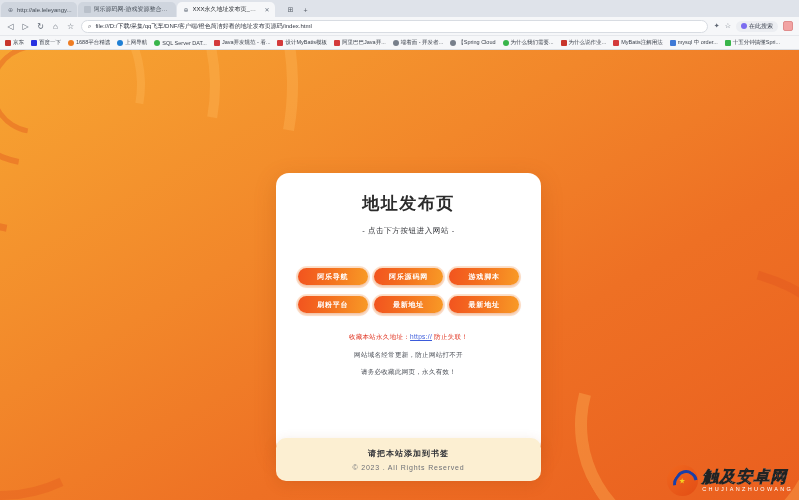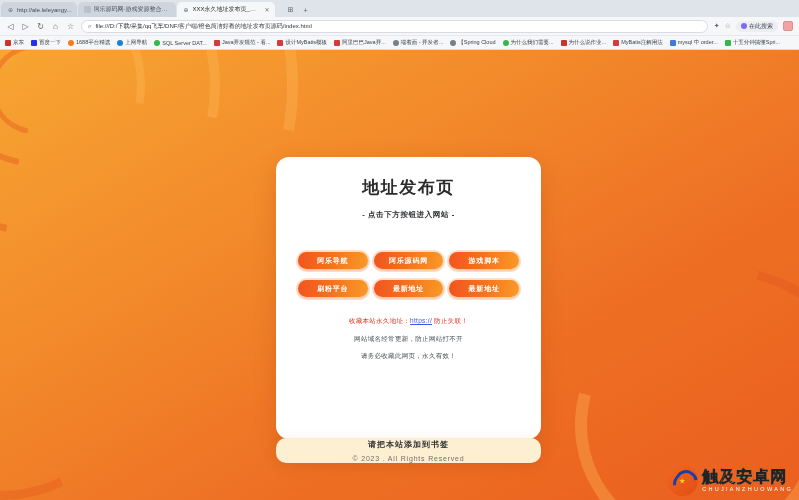--- a/index.html
+++ b/index.html
@@ -74,31 +74,31 @@
   .ring {
     position: absolute; border-radius: 50%;
     border-style: solid; border-color: transparent;
     transform: rotate(-35deg);
   }
   .arcA { border-top-color: rgba(226,86,30,.40); border-left-color: rgba(226,86,30,.40); }
   .arcB { border-top-color: rgba(255,186,92,.35); border-right-color: rgba(255,186,92,.35); }
   .arcC { border-bottom-color: rgba(226,86,30,.34); border-left-color: rgba(226,86,30,.34); }
 
   .card {
-    position: absolute; left: 276px; top: 107px; width: 265px; height: 282px;
+    position: absolute; left: 276px; top: 123px; width: 265px; height: 282px;
     background: #ffffff; border-radius: 13px;
     box-shadow: 0 6px 22px rgba(150,60,10,.22);
     padding: 22px 20px 12px; text-align: center;
   }
   .card h1 {
     font-size: 17px; font-weight: bold; color: #2b2b2b; letter-spacing: 1.5px;
     margin-bottom: 14px; line-height: 1;
   }
   .subtitle { font-size: 8px; color: #5d6066; letter-spacing: .8px; margin-bottom: 15px; }
-  .hint { font-size: 7.5px; font-weight: bold; color: #2f3136; letter-spacing: .6px; margin-bottom: 32px; }
+  .hint { font-size: 7.5px; font-weight: normal; color: #2f3136; letter-spacing: .6px; margin-bottom: 32px; }
 
   .btn-grid { display: grid; grid-template-columns: repeat(3, 1fr); gap: 11px 6px; margin: 0 2px 20px; }
   .btn-wrap { position: relative; display: flex; align-items: center; justify-content: center; }
   .btn-halo {
     position: absolute; left: -2px; right: -2px; top: -2.5px; bottom: -2.5px;
     border-radius: 20px; background: rgba(246,150,70,.26);
   }
   .btn {
     position: relative; width: 100%; height: 17px; border: none; border-radius: 20px;
     background: linear-gradient(95deg, #f2541f 0%, #f4701f 45%, #f89a26 100%);
@@ -107,21 +107,21 @@
     display: flex; align-items: center; justify-content: center;
     box-shadow: 0 1px 3px rgba(200,70,20,.3);
   }
 
   .notice { margin-top: 2px; }
   .notice .red { font-size: 6.5px; color: #e0321f; letter-spacing: .3px; margin-bottom: 9px; }
   .notice .red a { color: #3b5bdb; text-decoration: underline; }
   .notice p { font-size: 6.5px; color: #4b4f57; letter-spacing: .3px; margin-bottom: 8px; }
 
   .footer {
-    position: absolute; left: 276px; top: 388px; width: 265px; height: 25px;
+    position: absolute; left: 276px; top: 388px; width: 265px; height: 43px;
     background: #fcefd2; border-radius: 10px;
     display: flex; flex-direction: column; align-items: center; justify-content: center; gap: 5px;
     box-shadow: 0 4px 14px rgba(150,60,10,.16);
   }
   .footer .f1 { font-size: 8px; font-weight: bold; color: #2f3136; letter-spacing: 1px; }
   .footer .f2 { font-size: 7px; color: #6c6f76; letter-spacing: .8px; }
 
   .watermark {
     position: absolute; right: 6px; bottom: 4px;
     display: flex; align-items: center; gap: 4px;
@@ -136,21 +136,21 @@
     width: 17px; height: 19px; border-radius: 50% 50% 55% 45%;
     border: 3.4px solid #1a3fa8; border-right-color: transparent; border-bottom-color: transparent;
     transform: rotate(35deg);
   }
   .wm-logo::after {
     content: ""; position: absolute; left: 12px; top: 13px;
     width: 6px; height: 6px; background: #f5d020;
     clip-path: polygon(50% 0%,61% 35%,98% 35%,68% 57%,79% 91%,50% 70%,21% 91%,32% 57%,2% 35%,39% 35%);
   }
   .wm-text { display: flex; flex-direction: column; align-items: flex-start; line-height: 1; }
-  .wm-cn { font-size: 16px; font-weight: bold; color: #ffffff; letter-spacing: 1px;
+  .wm-cn { font-size: 16px; font-weight: bold; color: #ffffff; letter-spacing: 1px; font-style: italic;
            -webkit-text-stroke: 0.6px #222; }
   .wm-en { font-size: 5.5px; color: #ffffff; letter-spacing: 2.3px; margin-top: 2px; }
 </style>
 </head>
 <body>
 
 <div class="browser">
 
   <div class="tabstrip">
     <div class="tab">

